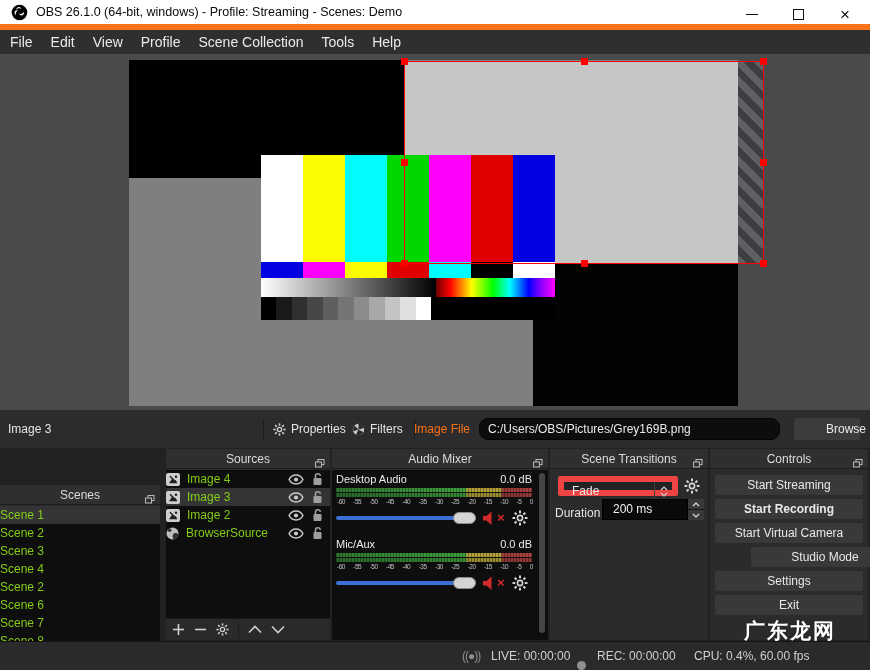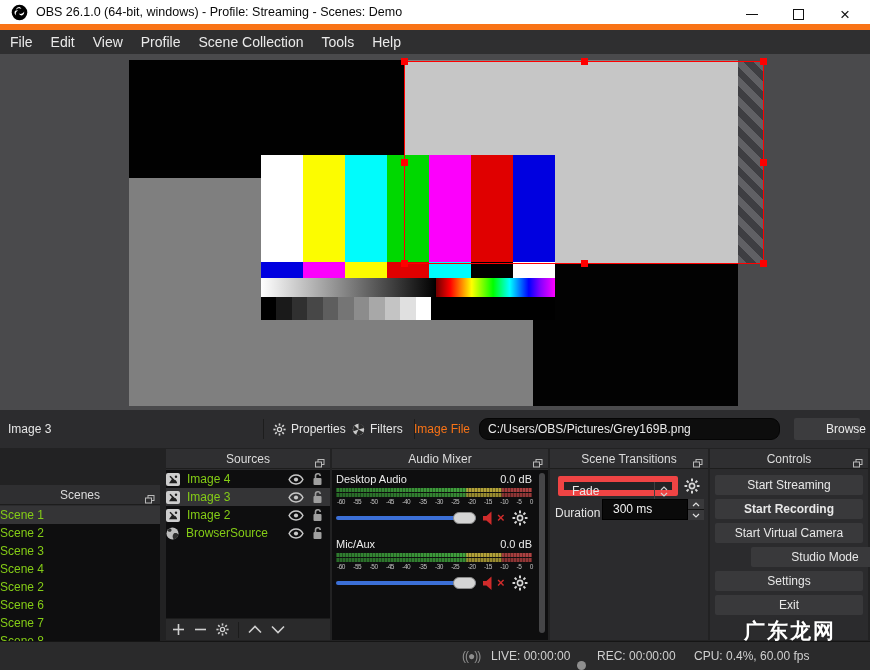--- a/index.html
+++ b/index.html
@@ -593,21 +593,21 @@
                 <line x1="8" y1="12.8" x2="8" y2="15.5"></line>
                 <line x1="0.5" y1="8" x2="3.2" y2="8"></line>
                 <line x1="12.8" y1="8" x2="15.5" y2="8"></line>
                 <line x1="2.7" y1="2.7" x2="4.6" y2="4.6"></line>
                 <line x1="11.4" y1="11.4" x2="13.3" y2="13.3"></line>
                 <line x1="13.3" y1="2.7" x2="11.4" y2="4.6"></line>
                 <line x1="2.7" y1="13.3" x2="4.6" y2="11.4"></line>
               </g>
             </svg></span>
         <span id="duration-label">Duration</span>
-        <div id="duration-spin">300 ms</div>
+        <div id="duration-spin">200 ms</div>
         <div id="spin-buttons">
           <span class="spin-btn up">
               <svg width="8" height="5">
                 <polyline points="1,4 4,1 7,4" fill="none" stroke="#e0e0e0" stroke-width="1.2"></polyline>
               </svg>
             </span>
           <span class="spin-btn">
               <svg width="8" height="5">
                 <polyline points="1,1 4,4 7,1" fill="none" stroke="#e0e0e0" stroke-width="1.2"></polyline>
               </svg>

